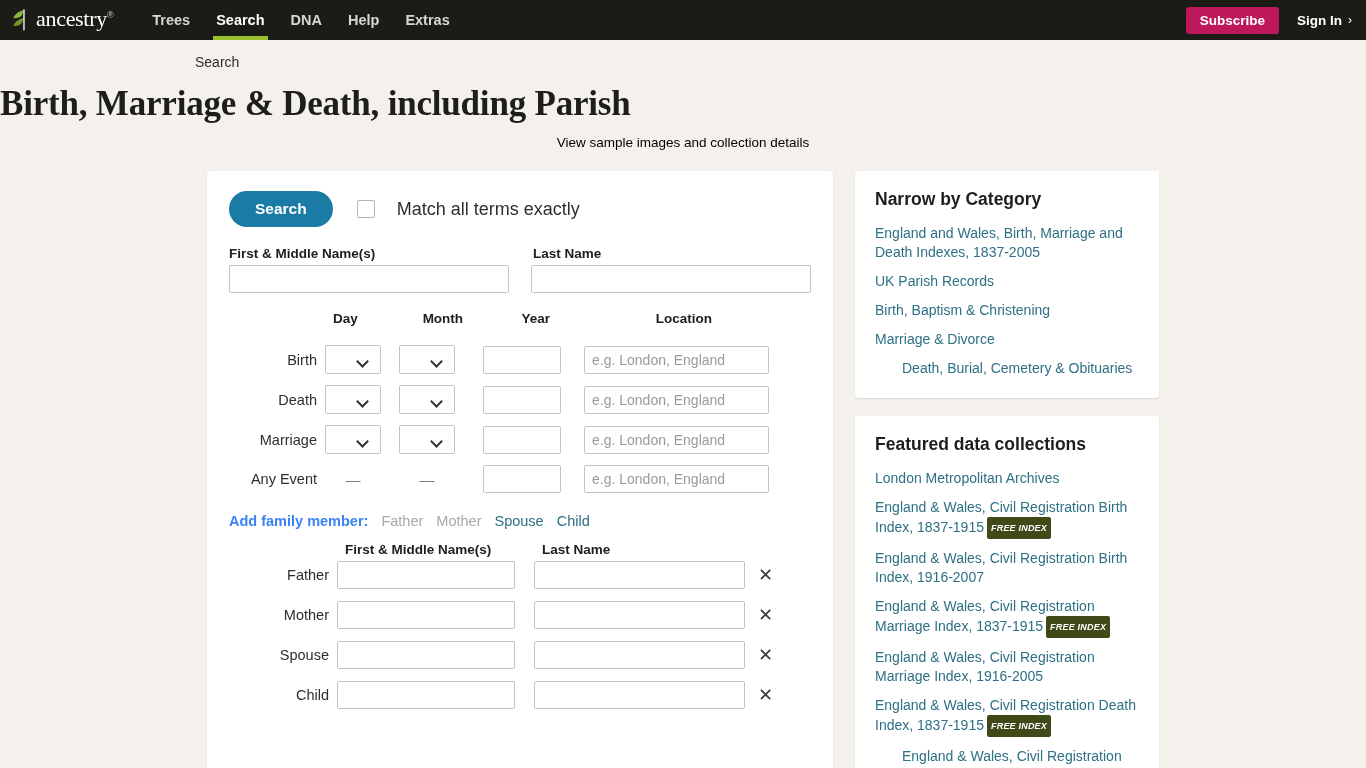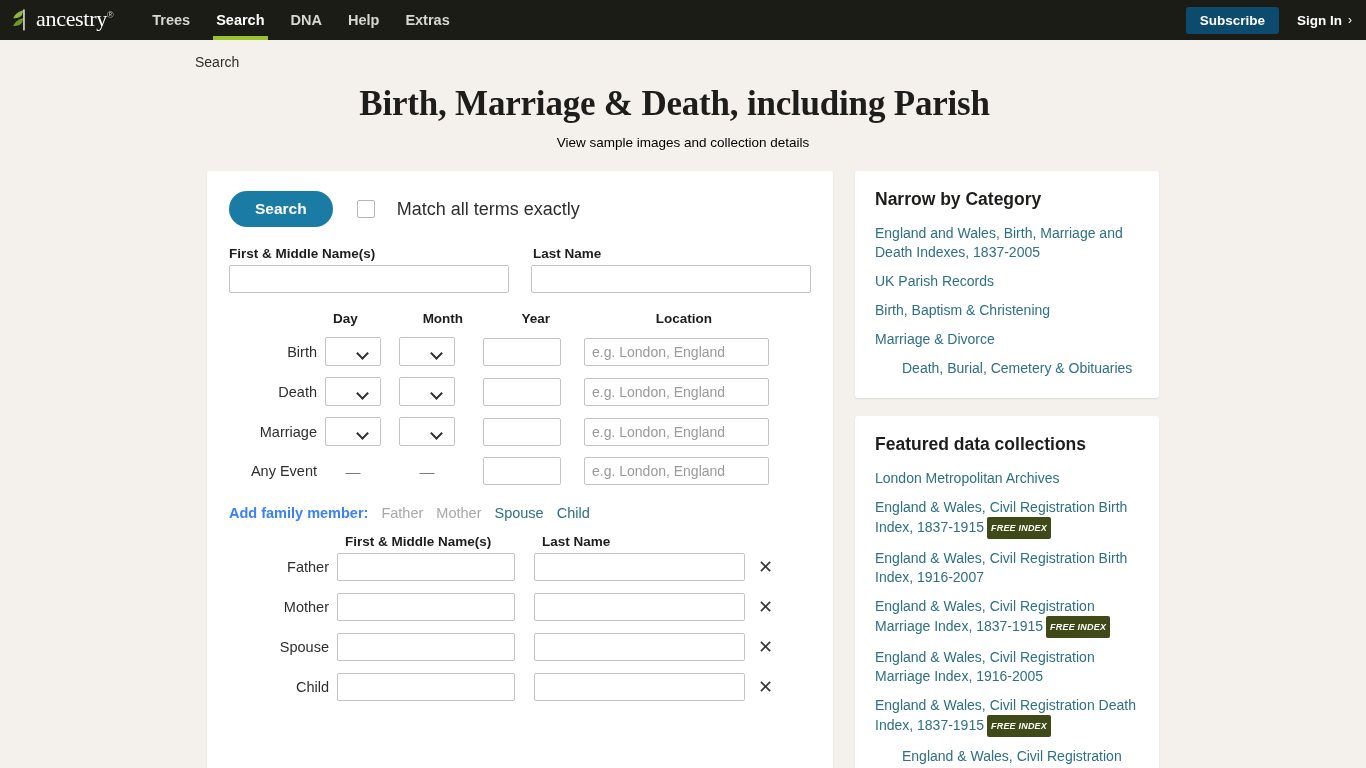--- a/index.html
+++ b/index.html
@@ -63,21 +63,21 @@
     background: #9ac22d;
   }
   .nav-right {
     position: absolute;
     right: 14px; top: 0;
     height: 40px;
     display: flex;
     align-items: center;
   }
   .subscribe-btn {
-    background: #0c4a6e;
+    background: #be185d;
     color: #ffffff;
     font-size: 13.5px;
     font-weight: bold;
     border: none;
     border-radius: 3px;
     padding: 6px 14px;
     cursor: pointer;
     font-family: "Liberation Sans", sans-serif;
   }
   .signin {
@@ -95,21 +95,21 @@
   
   .breadcrumb {
     padding: 14px 0 0 195px;
     font-size: 14px;
     color: #2e2e2e;
   }
   .breadcrumb span { cursor: pointer; }
 
   
   .page-title {
-    text-align: center;
+    text-align: left;
     font-family: "Liberation Serif", serif;
     font-size: 35px;
     font-weight: bold;
     color: #1d1d1b;
     margin: 14px 17px 0 0;
     letter-spacing: -0.2px;
   }
   .subtitle-link {
     text-align: center;
     margin-top: 11px;
@@ -202,21 +202,21 @@
     color: #2e2e2e;
     outline: none;
   }
   .txt::placeholder { color: #9a9a9a; }
   .name-inputs .txt { width: 282px; }
 
   
   .event-head {
     display: flex;
     padding-left: 118px;
-    margin-bottom: 11px;
+    margin-bottom: 19px;
     gap: 22px;
   }
   .event-head div {
     font-size: 13.5px;
     font-weight: bold;
     color: #1d1d1b;
   }
   .col-day   { width: 74px; }
   .col-month { width: 84px; }
   .col-year  { width: 101px; }

